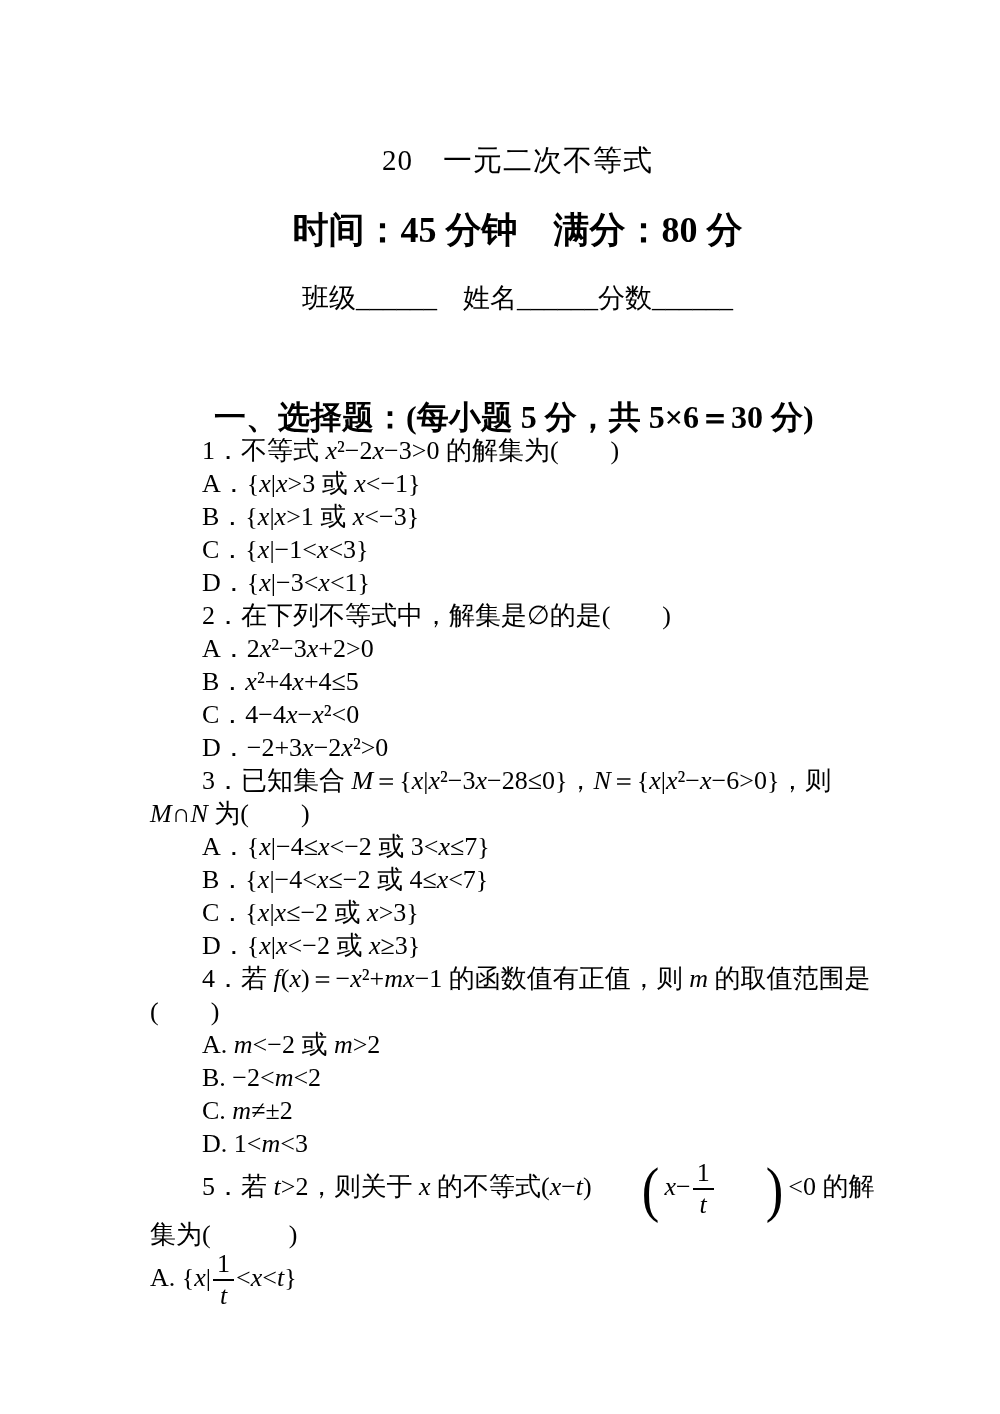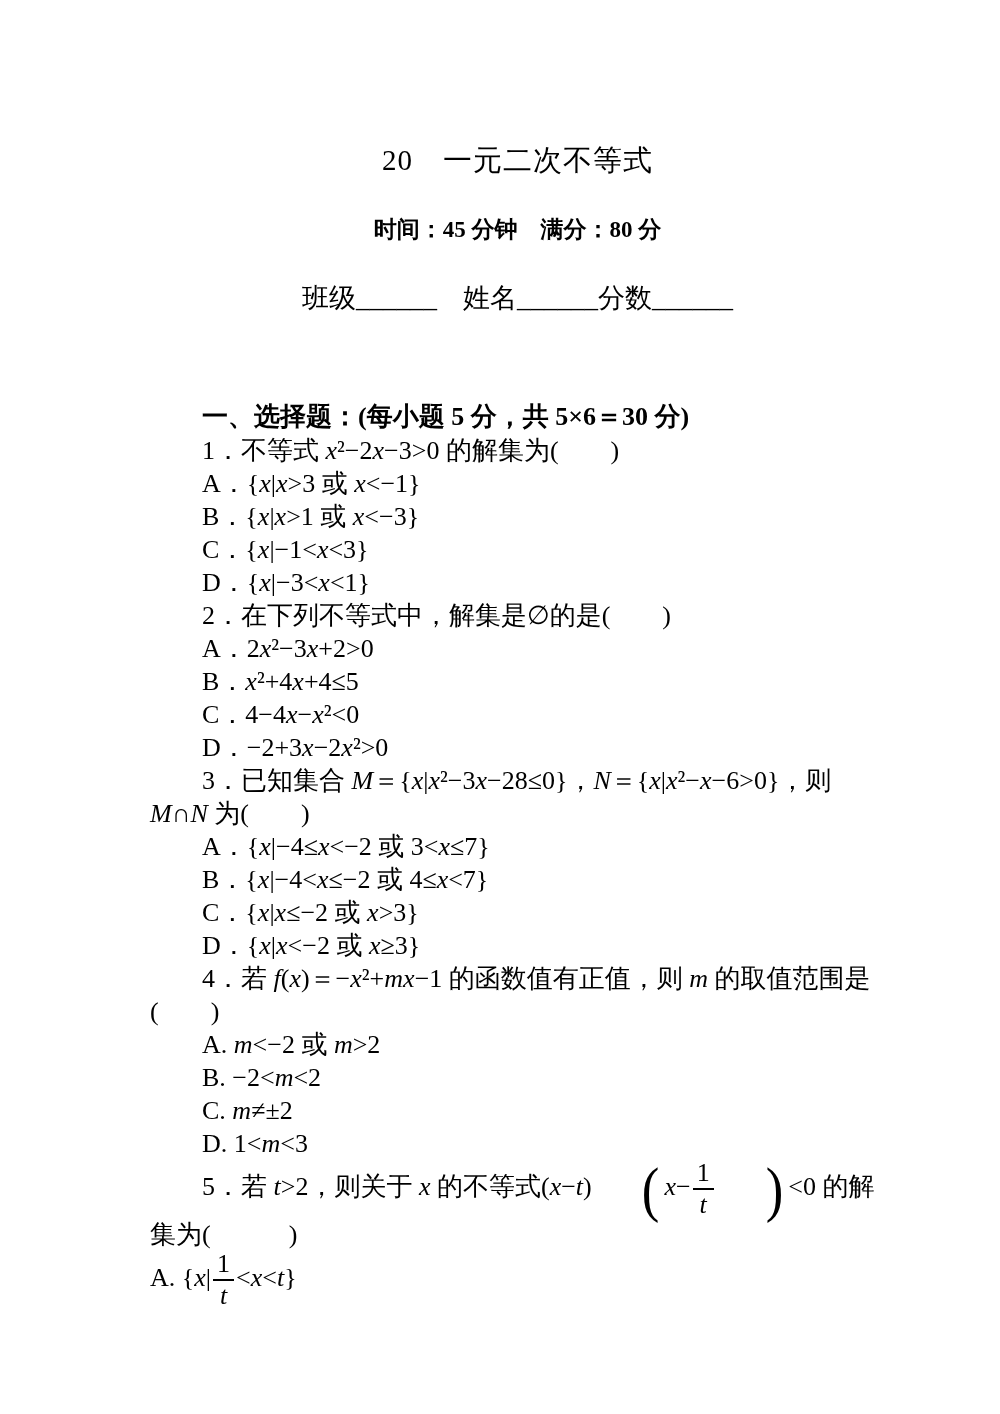--- a/index.html
+++ b/index.html
@@ -16,34 +16,34 @@
   }
   .title {
     text-align: center;
     font-size: 29px; font-weight: 400;
     line-height: 40px;
     margin: 0 0 32px 0;
     letter-spacing: 1px;
   }
   .meta {
     text-align: center;
-    font-size: 23px; font-weight: 700;
+    font-size: 36px; font-weight: 700;
     line-height: 36px;
     margin: 0 0 32px 0;
   }
   .blanks {
     text-align: center;
     font-size: 27px; font-weight: 400;
     line-height: 36px;
     margin: 0 0 84px 0;
     white-space: nowrap;
   }
   .blanks .gap { display: inline-block; width: 26px; }
   .section-title {
-    font-size: 26px; font-weight: 700;
+    font-size: 32px; font-weight: 700;
     line-height: 34px;
     text-indent: 2em;
     margin: 0;
   }
   .line {
     font-size: 26px;
     line-height: 33px;
     text-indent: 2em;
     margin: 0;
   }

